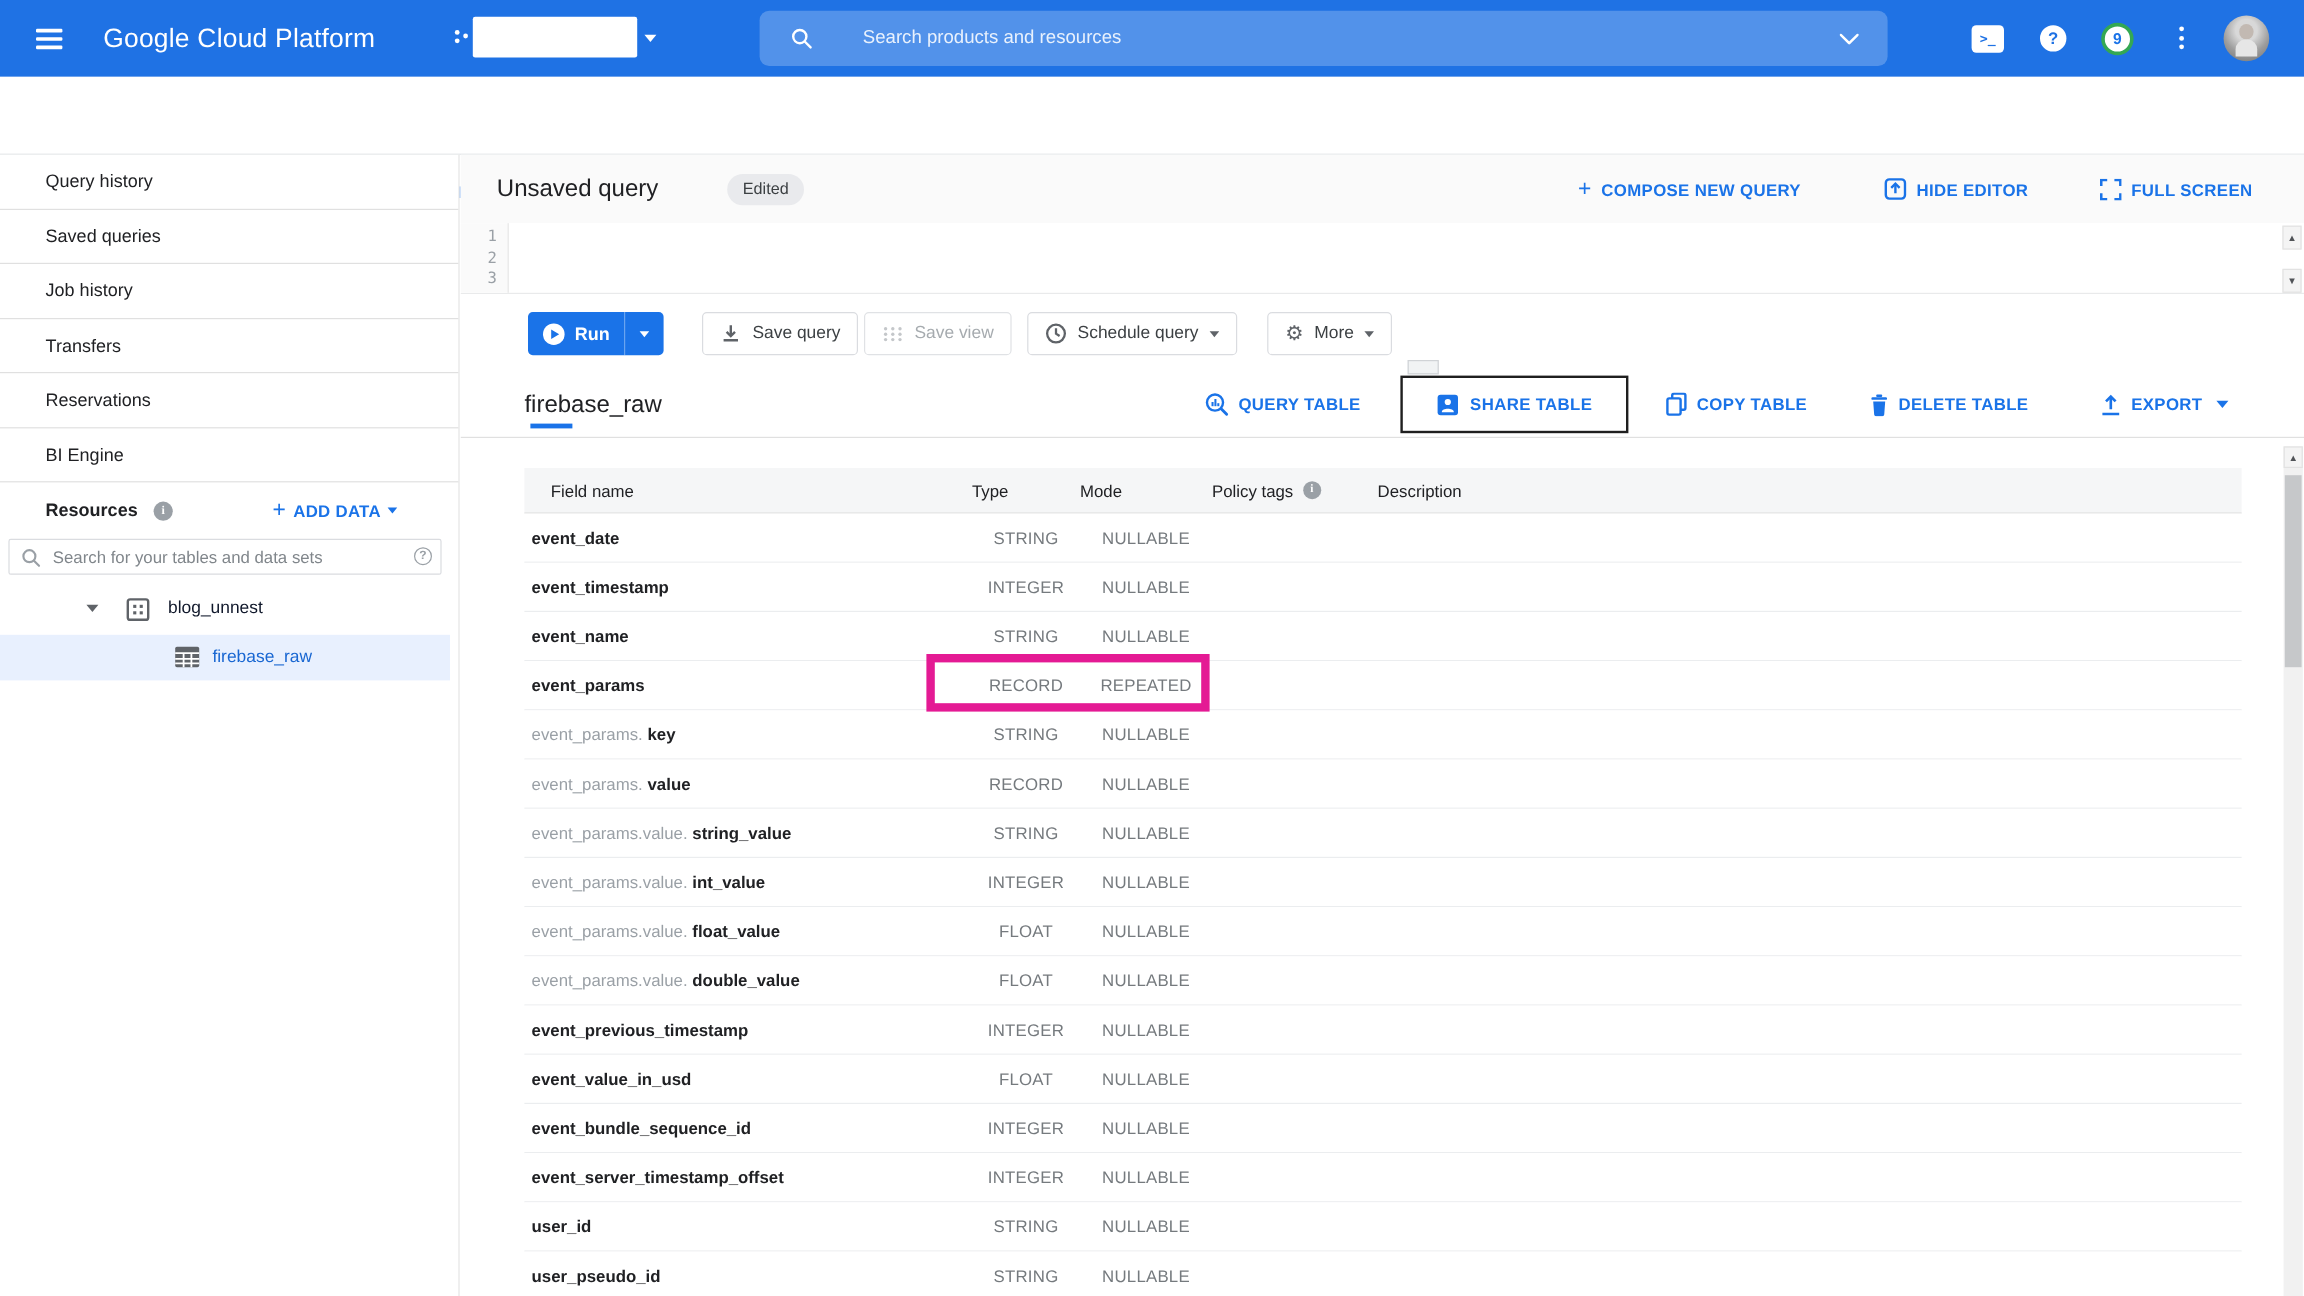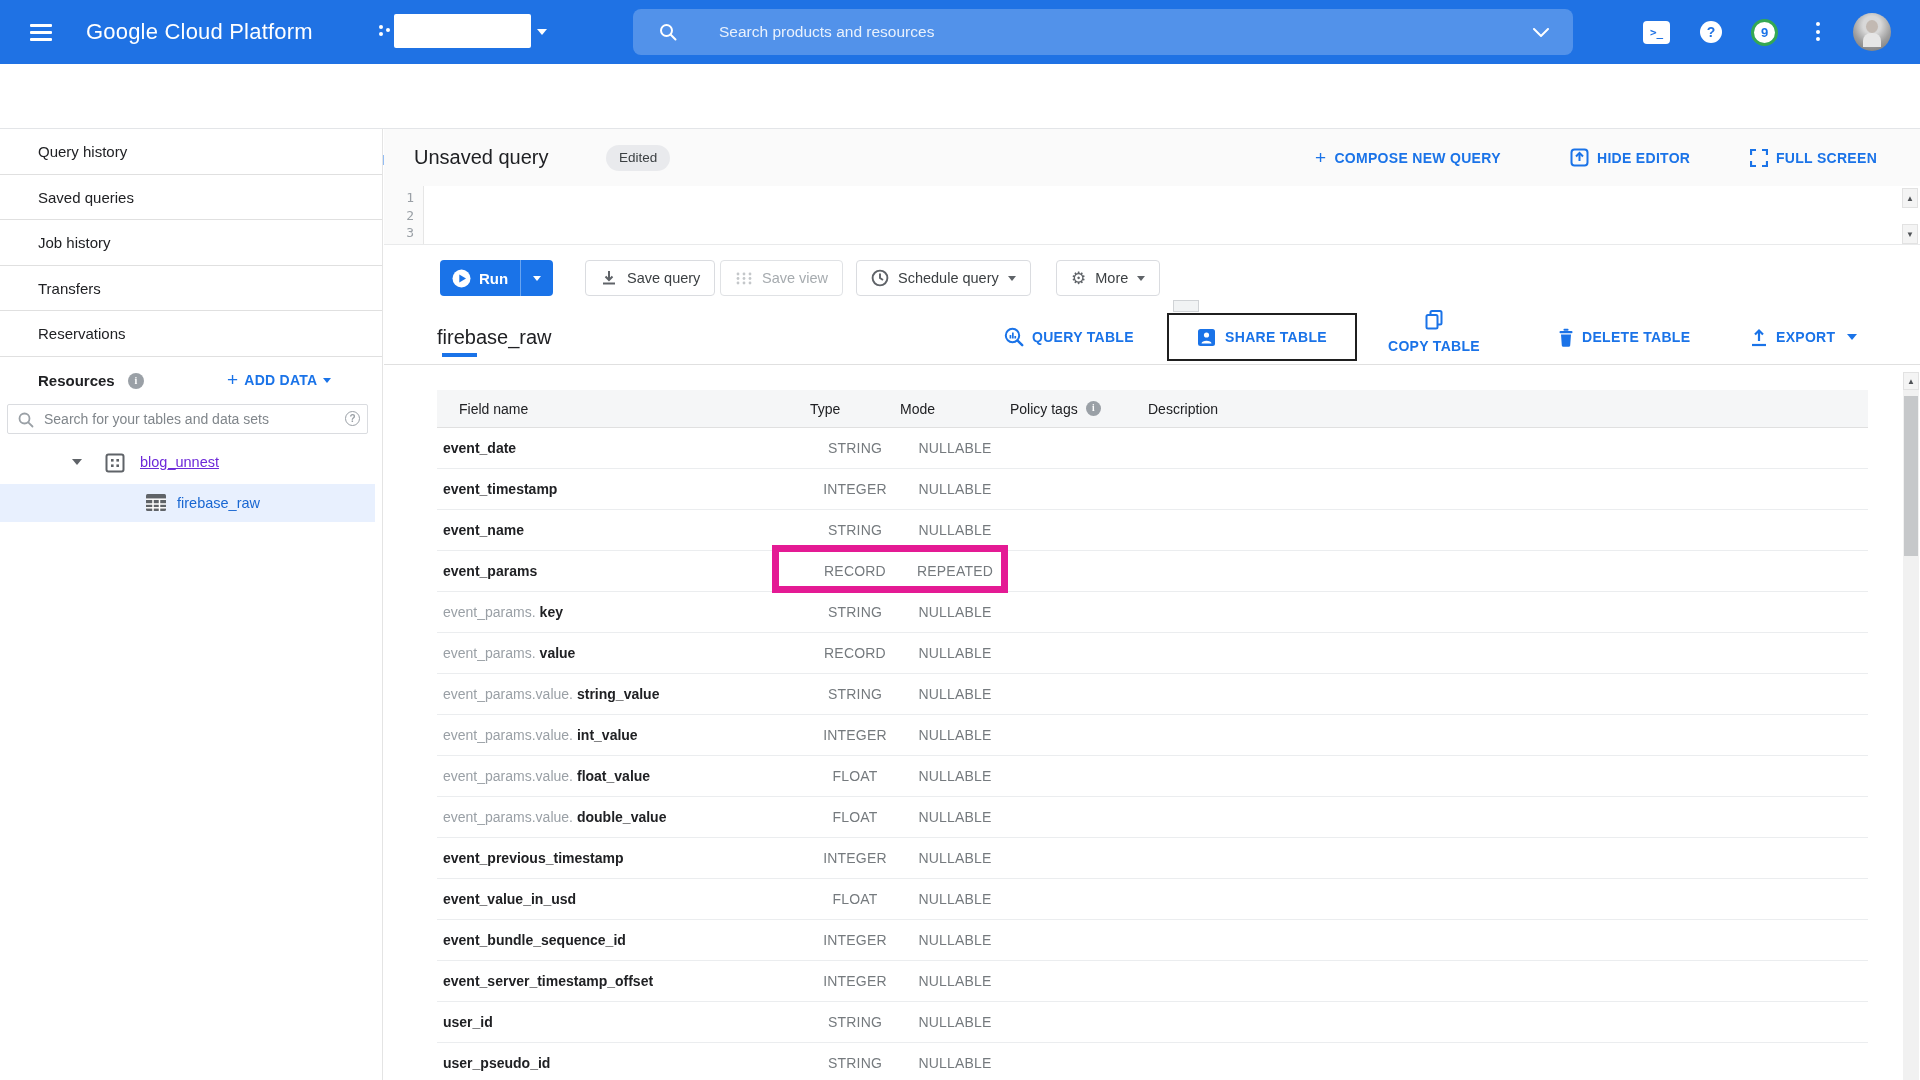--- a/index.html
+++ b/index.html
@@ -48,21 +48,21 @@
   .add-data { position:absolute; left:227px; top:0; height:47px; display:flex; align-items:center; gap:6px; color:#1a73e8; font-size:14px; font-weight:bold; letter-spacing:.25px; cursor:pointer; }
   .add-plus { font-size:19px; font-weight:normal; }
   .add-caret { border-left-width:4.5px; border-right-width:4.5px; border-top-width:5px; }
   .res-search { position:relative; margin-left:7px; width:361px; height:30px; border:1px solid #dadce0; border-radius:2px; background:#fff; }
   .res-search .ph { position:absolute; left:36px; top:0; height:28px; line-height:28px; color:#80868b; font-size:14px; }
   .res-search .q { position:absolute; right:7px; top:6px; width:15px; height:15px; border:1.4px solid #9aa0a6; border-radius:50%; color:#9aa0a6; font-size:10px; font-weight:bold; text-align:center; line-height:13px; }
   .tree-row { position:relative; }
   .tr-blog { height:33px; margin-top:12px; }
   .tr-fire { height:38px; margin-top:5px; width:375px; background:#e8f0fe; }
   .tree-caret { position:absolute; left:72px; top:13px; color:#5f6368; border-left-width:5px; border-right-width:5px; border-top-width:6px; }
-  .ds-label { position:absolute; left:140px; top:0; height:33px; line-height:33px; font-size:14.5px; color:#6d28d9;text-decoration:underline; }
+  .ds-label { position:absolute; left:140px; top:0; height:33px; line-height:33px; font-size:14.5px; color:#0f172a; }
   .fr-label { position:absolute; left:177px; top:0; height:38px; line-height:38px; font-size:14.5px; color:#1967d2; }
   .sb-scroll-thumb { position:absolute; left:385px; top:545px; width:13px; height:85px; background:#90959b; }
   .sb-scroll-arrow { position:absolute; left:384px; top:1046px; width:15px; height:16px; color:#5f6368; font-size:9px; line-height:16px; text-align:center; }
 
   
   .main { position:absolute; left:384px; top:129px; width:1536px; height:951px; background:#fff; }
   .q-header { position:absolute; left:0; top:0; width:1536px; height:57px; background:#fafafa; }
   .q-title { position:absolute; left:30px; top:0; height:57px; line-height:57px; font-size:20px; color:#202124; }
   .q-badge { position:absolute; left:222px; top:16px; height:26px; line-height:26px; padding:0 13px; background:#e9eaed; border-radius:13px; font-size:13.5px; color:#3c4043; }
   .hdr-act { position:absolute; top:0; height:57px; }
@@ -82,21 +82,21 @@
   .run-sep { width:1px; height:36px; background:rgba(255,255,255,.35); }
   .run-caret { flex:1; display:flex; align-items:center; justify-content:center; }
   .b-savequery { left:201px; } .b-saveview { left:336px; } .b-schedule { left:472px; } .b-more { left:672px; }
   .gear-glyph { font-family:"DejaVu Sans", sans-serif; font-size:17px; color:#5f6368; line-height:17px; }
   .btn .caret { color:#5f6368; border-left-width:4.5px; border-right-width:4.5px; border-top-width:5px; }
 
   .tbl-header { position:absolute; left:0; top:181px; width:1536px; height:54px; }
   .tbl-title { position:absolute; left:53px; top:0; height:54px; line-height:54px; font-size:20px; color:#202124; }
   .tab-ind { position:absolute; left:58px; top:43px; width:35px; height:4px; background:#1a73e8; }
   .tbl-act { position:absolute; top:0; height:54px; }
-  .ta-query { left:620px; } .ta-copy { left:1004px;flex-direction:column; } .ta-delete { left:1174px; } .ta-export { left:1366px; }
+  .ta-query { left:620px; } .ta-copy { left:1004px; } .ta-delete { left:1174px; } .ta-export { left:1366px; }
   .share-box { position:absolute; left:783px; top:3px; width:190px; height:48px; border:2px solid #1f1f1f; display:flex; align-items:center; justify-content:center; gap:9px; background:#fff; cursor:pointer; }
   .tt-handle { position:absolute; left:789px; top:-10px; width:26px; height:12px; background:#f1f3f4; border:1px solid #d0d3d6; }
   .main-divider { position:absolute; left:0; top:235px; width:1536px; height:1px; background:#e0e0e0; }
 
   .schema { position:absolute; left:53px; top:261px; width:1431px; }
   .sgrid { display:grid; grid-template-columns:373px 90px 110px 138px 1fr; align-items:center; }
   .shead { height:38px; background:#f5f6f7; border-bottom:1px solid #e0e0e0; font-size:14px; color:#202124; }
   .shead > div:first-child { padding-left:6px;margin-left:16px; }
   .col-policy { display:flex; align-items:center; gap:8px; }
   .pol-info { width:15px; height:15px; font-size:9.5px; line-height:15px; }
@@ -188,20 +188,21 @@
     </div>
   </div>
 
   <nav class="sidebar">
     <div>
         <div class="nav-item">Query history</div>
         <div class="nav-item">Saved queries</div>
         <div class="nav-item">Job history</div>
         <div class="nav-item">Transfers</div>
         <div class="nav-item">Reservations</div>
+        <div class="nav-item">BI Engine</div>
       </div>
     <div class="res-row">
       <span class="res-title">Resources</span>
       <span class="info-dot res-info">i</span>
       <div class="add-data">
         <span class="add-plus">+</span>
         <span>ADD DATA</span>
         <span class="tri-down add-caret"></span>
       </div>
     </div>

